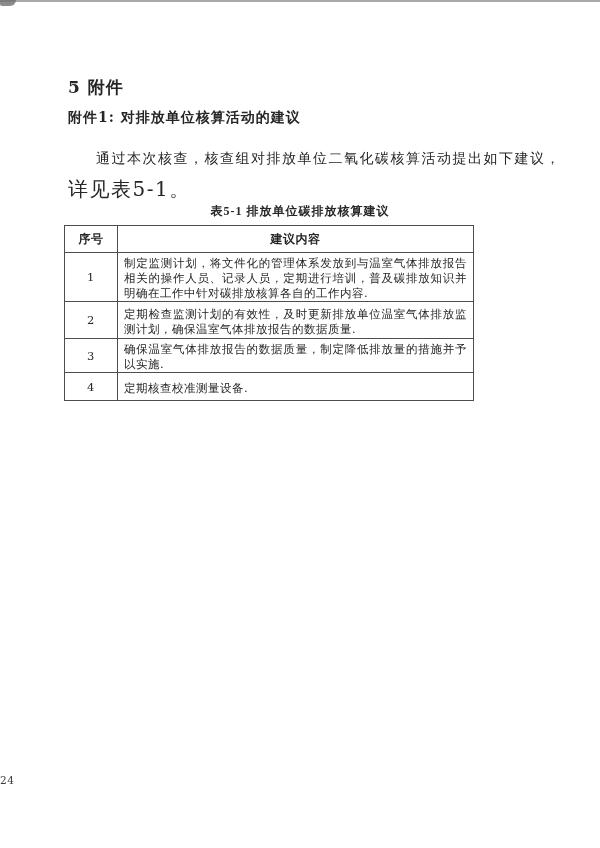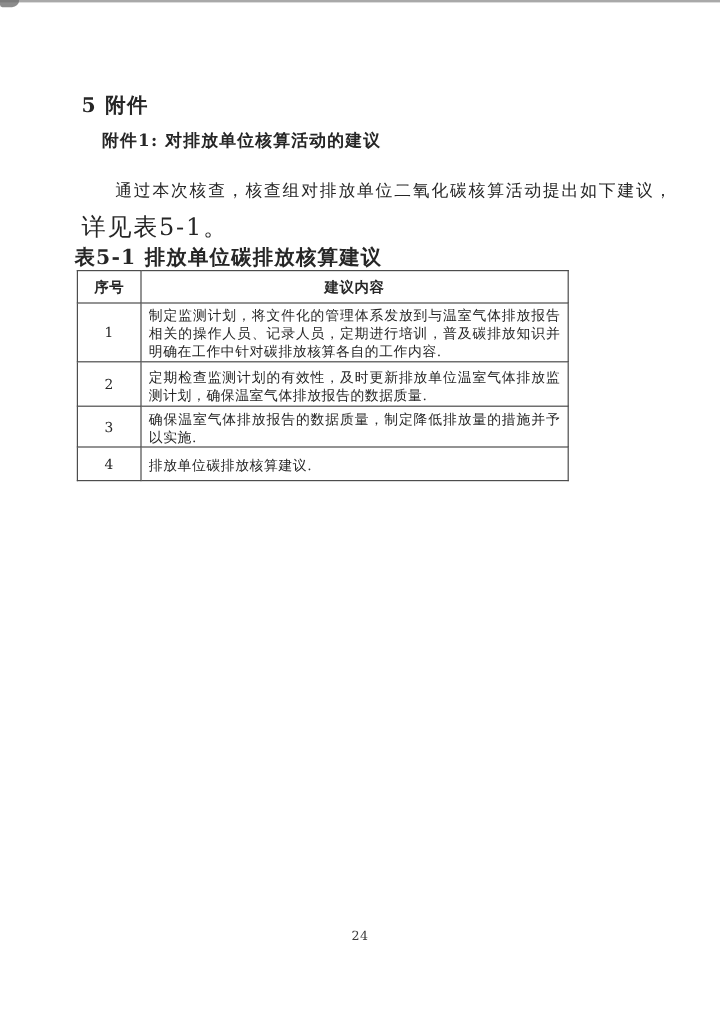--- a/index.html
+++ b/index.html
@@ -17,34 +17,34 @@
   }
   .scan-corner-smudge {
     position: absolute; top: 0; left: 0; width: 16px; height: 6px;
     background: #6f6f6f; border-radius: 0 0 6px 2px; opacity: .8;
   }
   .h1 {
     position: absolute; left: 68px; top: 76px;
     font-size: 17px; font-weight: bold; letter-spacing: 1px;
   }
   .h2 {
-    position: absolute; left: 85px; top: 109px;
+    position: absolute; left: 68px; top: 109px;
     font-size: 14px; font-weight: bold; letter-spacing: 1px;
   }
   .para-line1 {
     position: absolute; left: 96px; top: 150px;
     font-size: 14px; letter-spacing: 1.5px; white-space: nowrap;
   }
   .para-line2 {
     position: absolute; left: 68px; top: 176px;
     font-size: 20px; letter-spacing: 1.5px;
   }
   .table-title {
     position: absolute; left: 62px; top: 203px; width: 476px;
-    text-align: left; font-size: 17px; font-weight: bold; letter-spacing: 1px;
+    text-align: center; font-size: 12px; font-weight: bold; letter-spacing: 1px; font-family: Liberation Serif, serif;
   }
   table.rec-table {
     position: absolute; left: 64px; top: 225px; width: 410px;
     border-collapse: collapse; table-layout: fixed;
   }
   table.rec-table th, table.rec-table td {
     border: 1px solid #4d4d4d;
     font-size: 11.5px;
     letter-spacing: 0.5px;
     vertical-align: middle;
@@ -58,21 +58,21 @@
     padding: 3px 6px 0 6px;
     line-height: 15px;
     text-align: justify;
   }
   tr.r1 td { height: 46px; }
   tr.r2 td { height: 37px; }
   tr.r3 td { height: 34px; }
   tr.r4 td { height: 28px; }
   .page-number {
     position: absolute; left: 0; top: 774px; width: 100%;
-    text-align: center; font-size: 10.5px; color: #3c3c3c; letter-spacing: 0.5px;
+    font-size: 10.5px; color: #3c3c3c; letter-spacing: 0.5px;
   }
 </style>
 </head>
 <body>
 
 <div class="scan-top-line"></div>
 <div class="scan-corner-smudge"></div>
 
 <div class="h1">5 附件</div>
 
@@ -102,18 +102,18 @@
     <tr class="r2">
       <td class="cell-no">2</td>
       <td class="cell-content">定期检查监测计划的有效性，及时更新排放单位温室气体排放监测计划，确保温室气体排放报告的数据质量.</td>
     </tr>
     <tr class="r3">
       <td class="cell-no">3</td>
       <td class="cell-content">确保温室气体排放报告的数据质量，制定降低排放量的措施并予以实施.</td>
     </tr>
     <tr class="r4">
       <td class="cell-no">4</td>
-      <td class="cell-content">排放单位碳排放核算建议.</td>
+      <td class="cell-content">定期核查校准测量设备.</td>
     </tr>
   </tbody>
 </table>
 
 <div class="page-number">24</div>
 
 </body></html>

